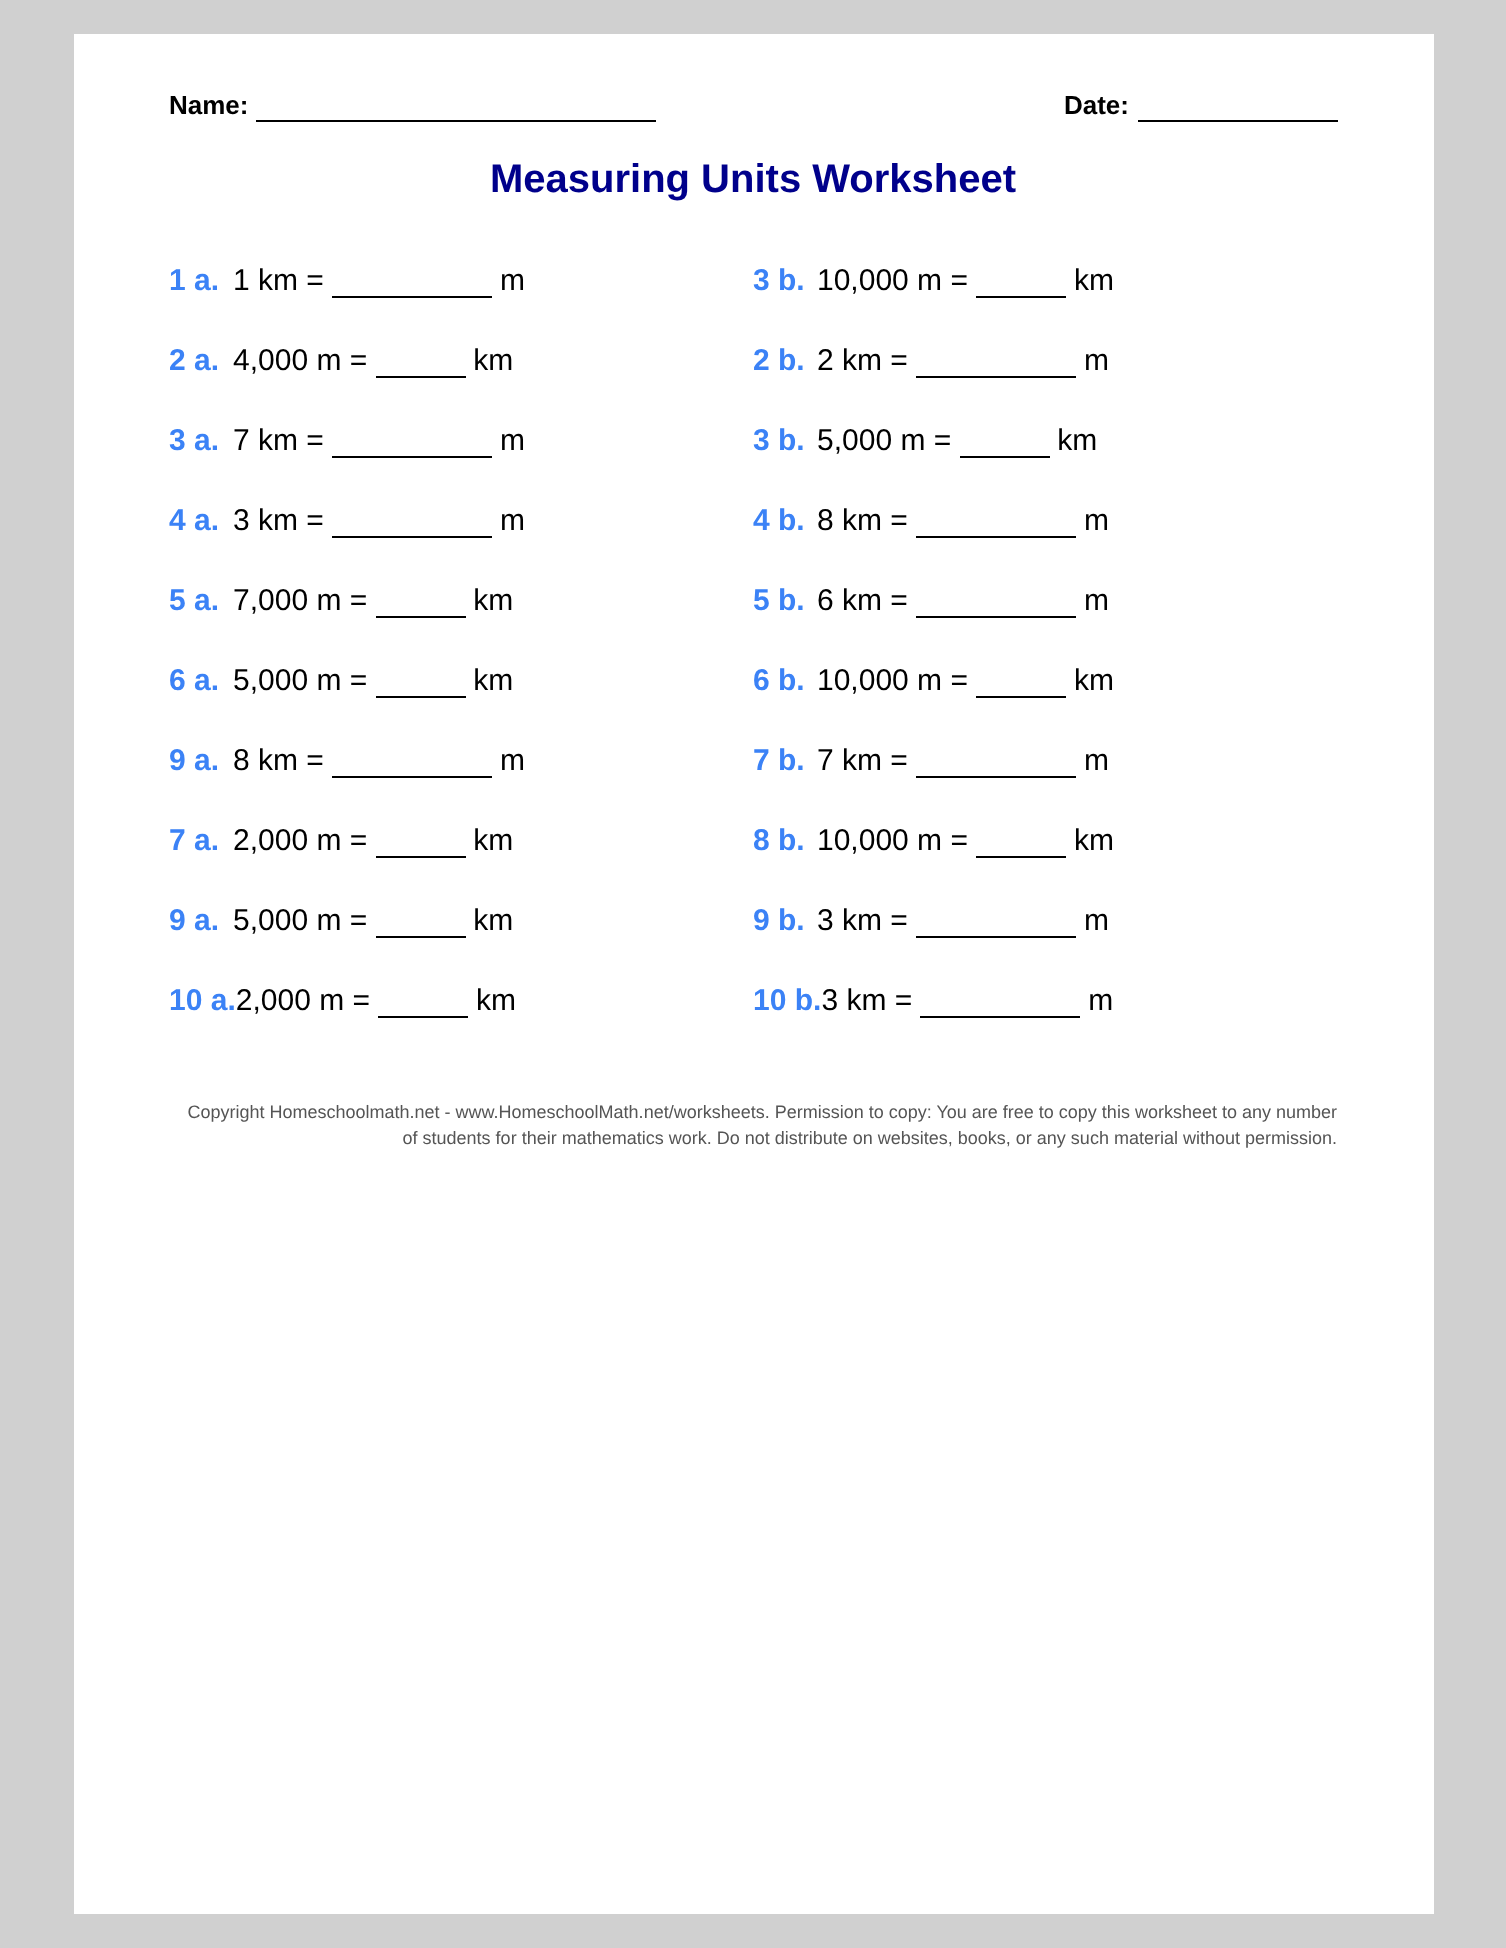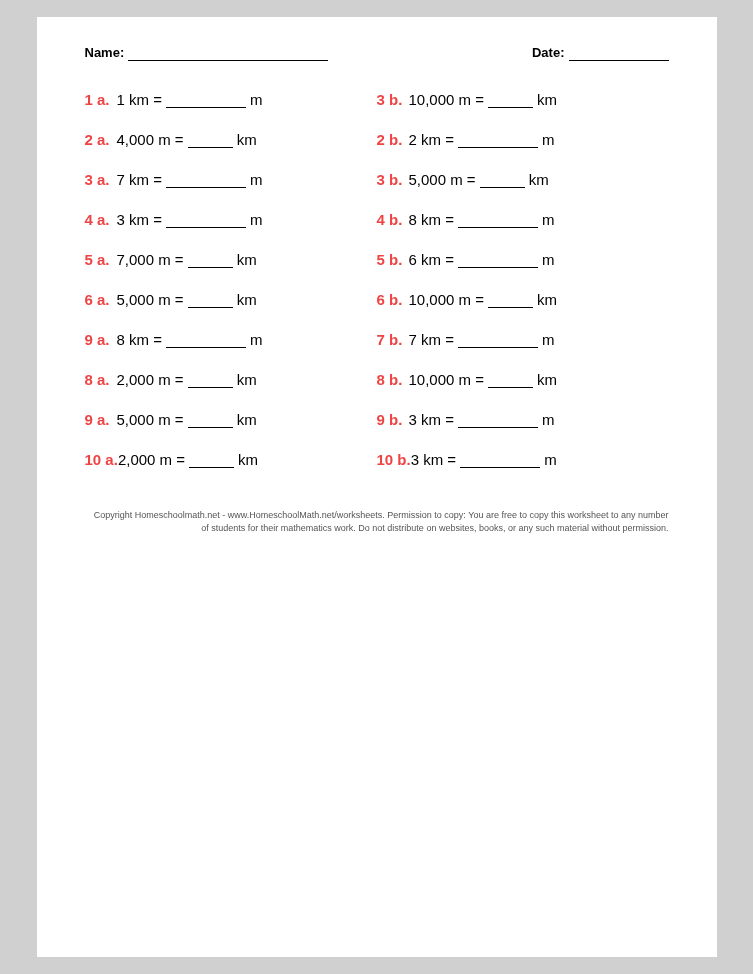--- a/index.html
+++ b/index.html
@@ -72,21 +72,21 @@
 
     .problem-row {
       display: flex;
       align-items: baseline;
       padding: 11px 0;
       font-size: 15px;
       color: #000;
     }
 
     .prob-num {
-      color: #ef4444;
+      color: #3b82f6;
       font-weight: bold;
       min-width: 32px;
       font-size: 15px;
     }
 
     .prob-expr {
       display: flex;
       align-items: center;
       gap: 2px;
       white-space: nowrap;
@@ -123,20 +123,21 @@
     <div class="name-line">
       <span>Name:</span>
       <span class="underline-field name-underline">&nbsp;</span>
     </div>
     <div class="name-line">
       <span>Date:</span>
       <span class="underline-field date-underline">&nbsp;</span>
     </div>
   </div>
 
+  <div class="title">Measuring Units Worksheet</div>
 
 
   <div class="problems-grid" id="problems-container">
   <div class="problem-row">
         <span class="prob-num">1 a.</span>
         <div class="prob-expr">
           <span>1 km  =</span>
           <span class="blank-long">&nbsp;</span>
           <span>m</span>
         </div>
@@ -239,21 +240,21 @@
       </div>
       <div class="problem-row">
         <span class="prob-num">7 b.</span>
         <div class="prob-expr">
           <span>7 km  =</span>
           <span class="blank-long">&nbsp;</span>
           <span>m</span>
         </div>
       </div>
       <div class="problem-row">
-        <span class="prob-num">8 a.</span>
+        <span class="prob-num">7 a.</span>
         <div class="prob-expr">
           <span>2,000 m  =</span>
           <span class="blank-short">&nbsp;</span>
           <span>km</span>
         </div>
       </div>
       <div class="problem-row">
         <span class="prob-num">8 b.</span>
         <div class="prob-expr">
           <span>10,000 m  =</span>

